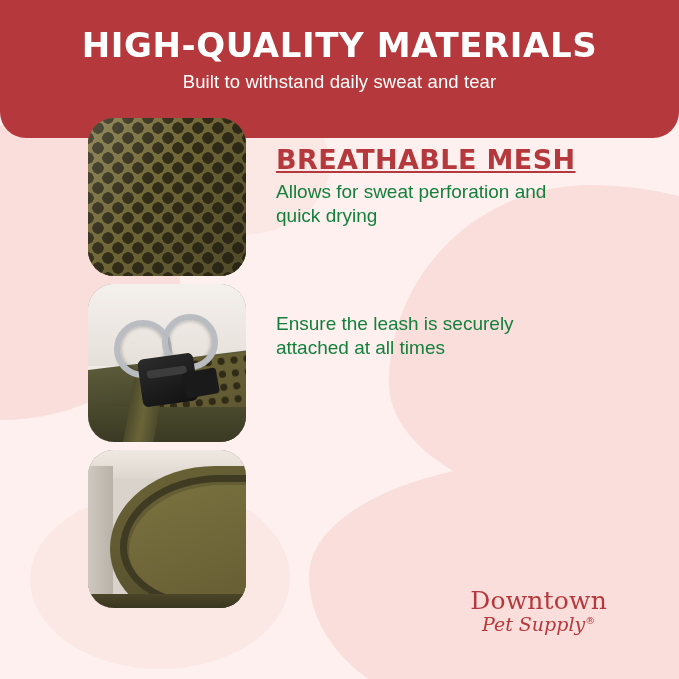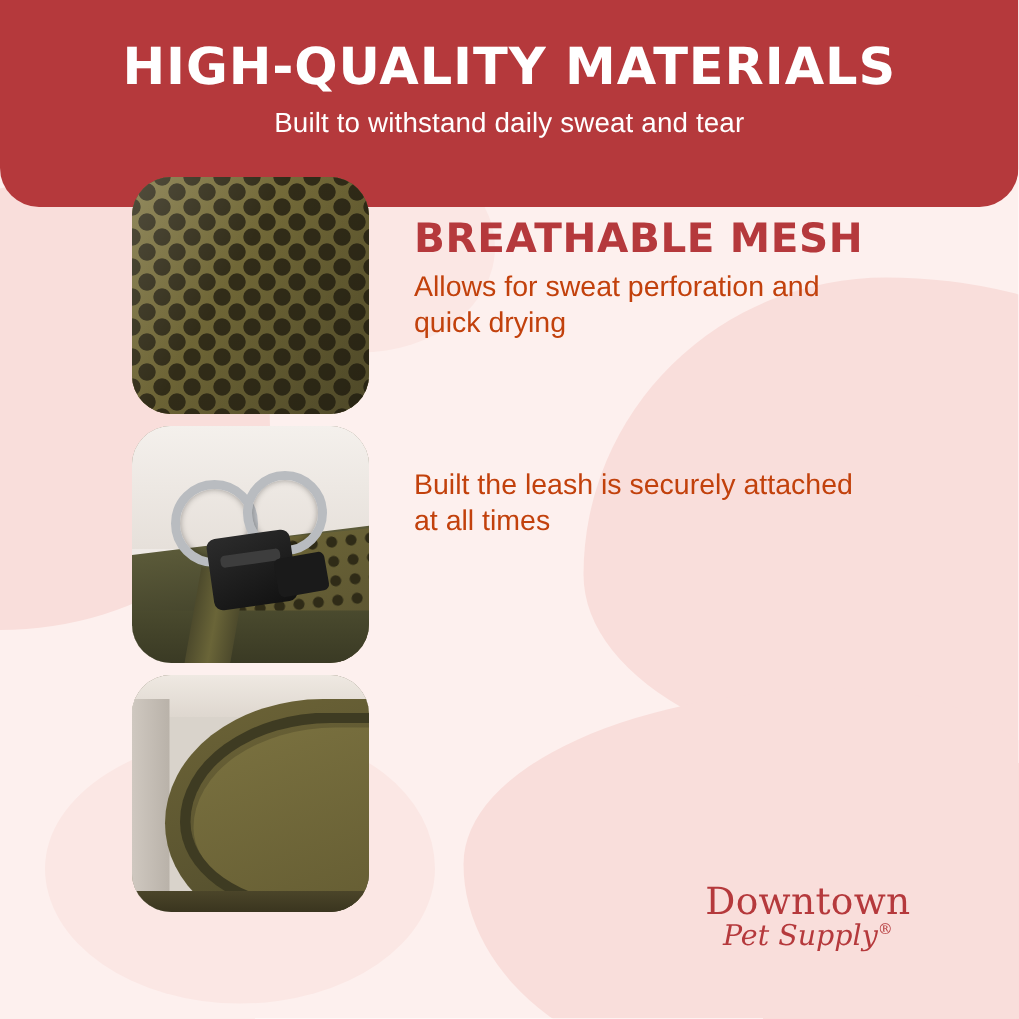--- a/index.html
+++ b/index.html
@@ -118,23 +118,24 @@
     padding-top: 28px;
   }
   .feature-title {
     color: #b5393c;
     font-size: 27px;
     font-weight: bold;
     letter-spacing: 0.4px;
     line-height: 1;
     margin: 0 0 7px 0;
     font-family: "DejaVu Sans", sans-serif;
+    text-decoration: underline;
   }
   .feature-desc {
-    color: #c2410c;
+    color: #15803d;
     font-size: 19px;
     line-height: 1.28;
     max-width: 300px;
     font-family: "Liberation Sans", sans-serif;
   }
 
   
   .mesh {
     position: absolute;
     inset: 0;
@@ -326,21 +327,21 @@
           <div class="dring-mesh-patch"></div>
           <div class="dring-bottom-dark"></div>
           <div class="webbing"></div>
           <div class="ring ring-1"></div>
           <div class="ring ring-2"></div>
           <div class="buckle"></div>
           <div class="buckle-tab"></div>
         </div>
       </div>
       <div class="feature-text">
-        <div class="feature-desc">Built the leash is securely attached at all times</div>
+        <div class="feature-desc">Ensure the leash is securely attached at all times</div>
       </div>
     </div>
 
     <div class="feature">
       <div class="thumb">
         <div class="pad-scene">
           <div class="pad-top-light"></div>
           <div class="pad-left-strip"></div>
           <div class="pad-body"></div>
           <div class="pad-inner"></div>

